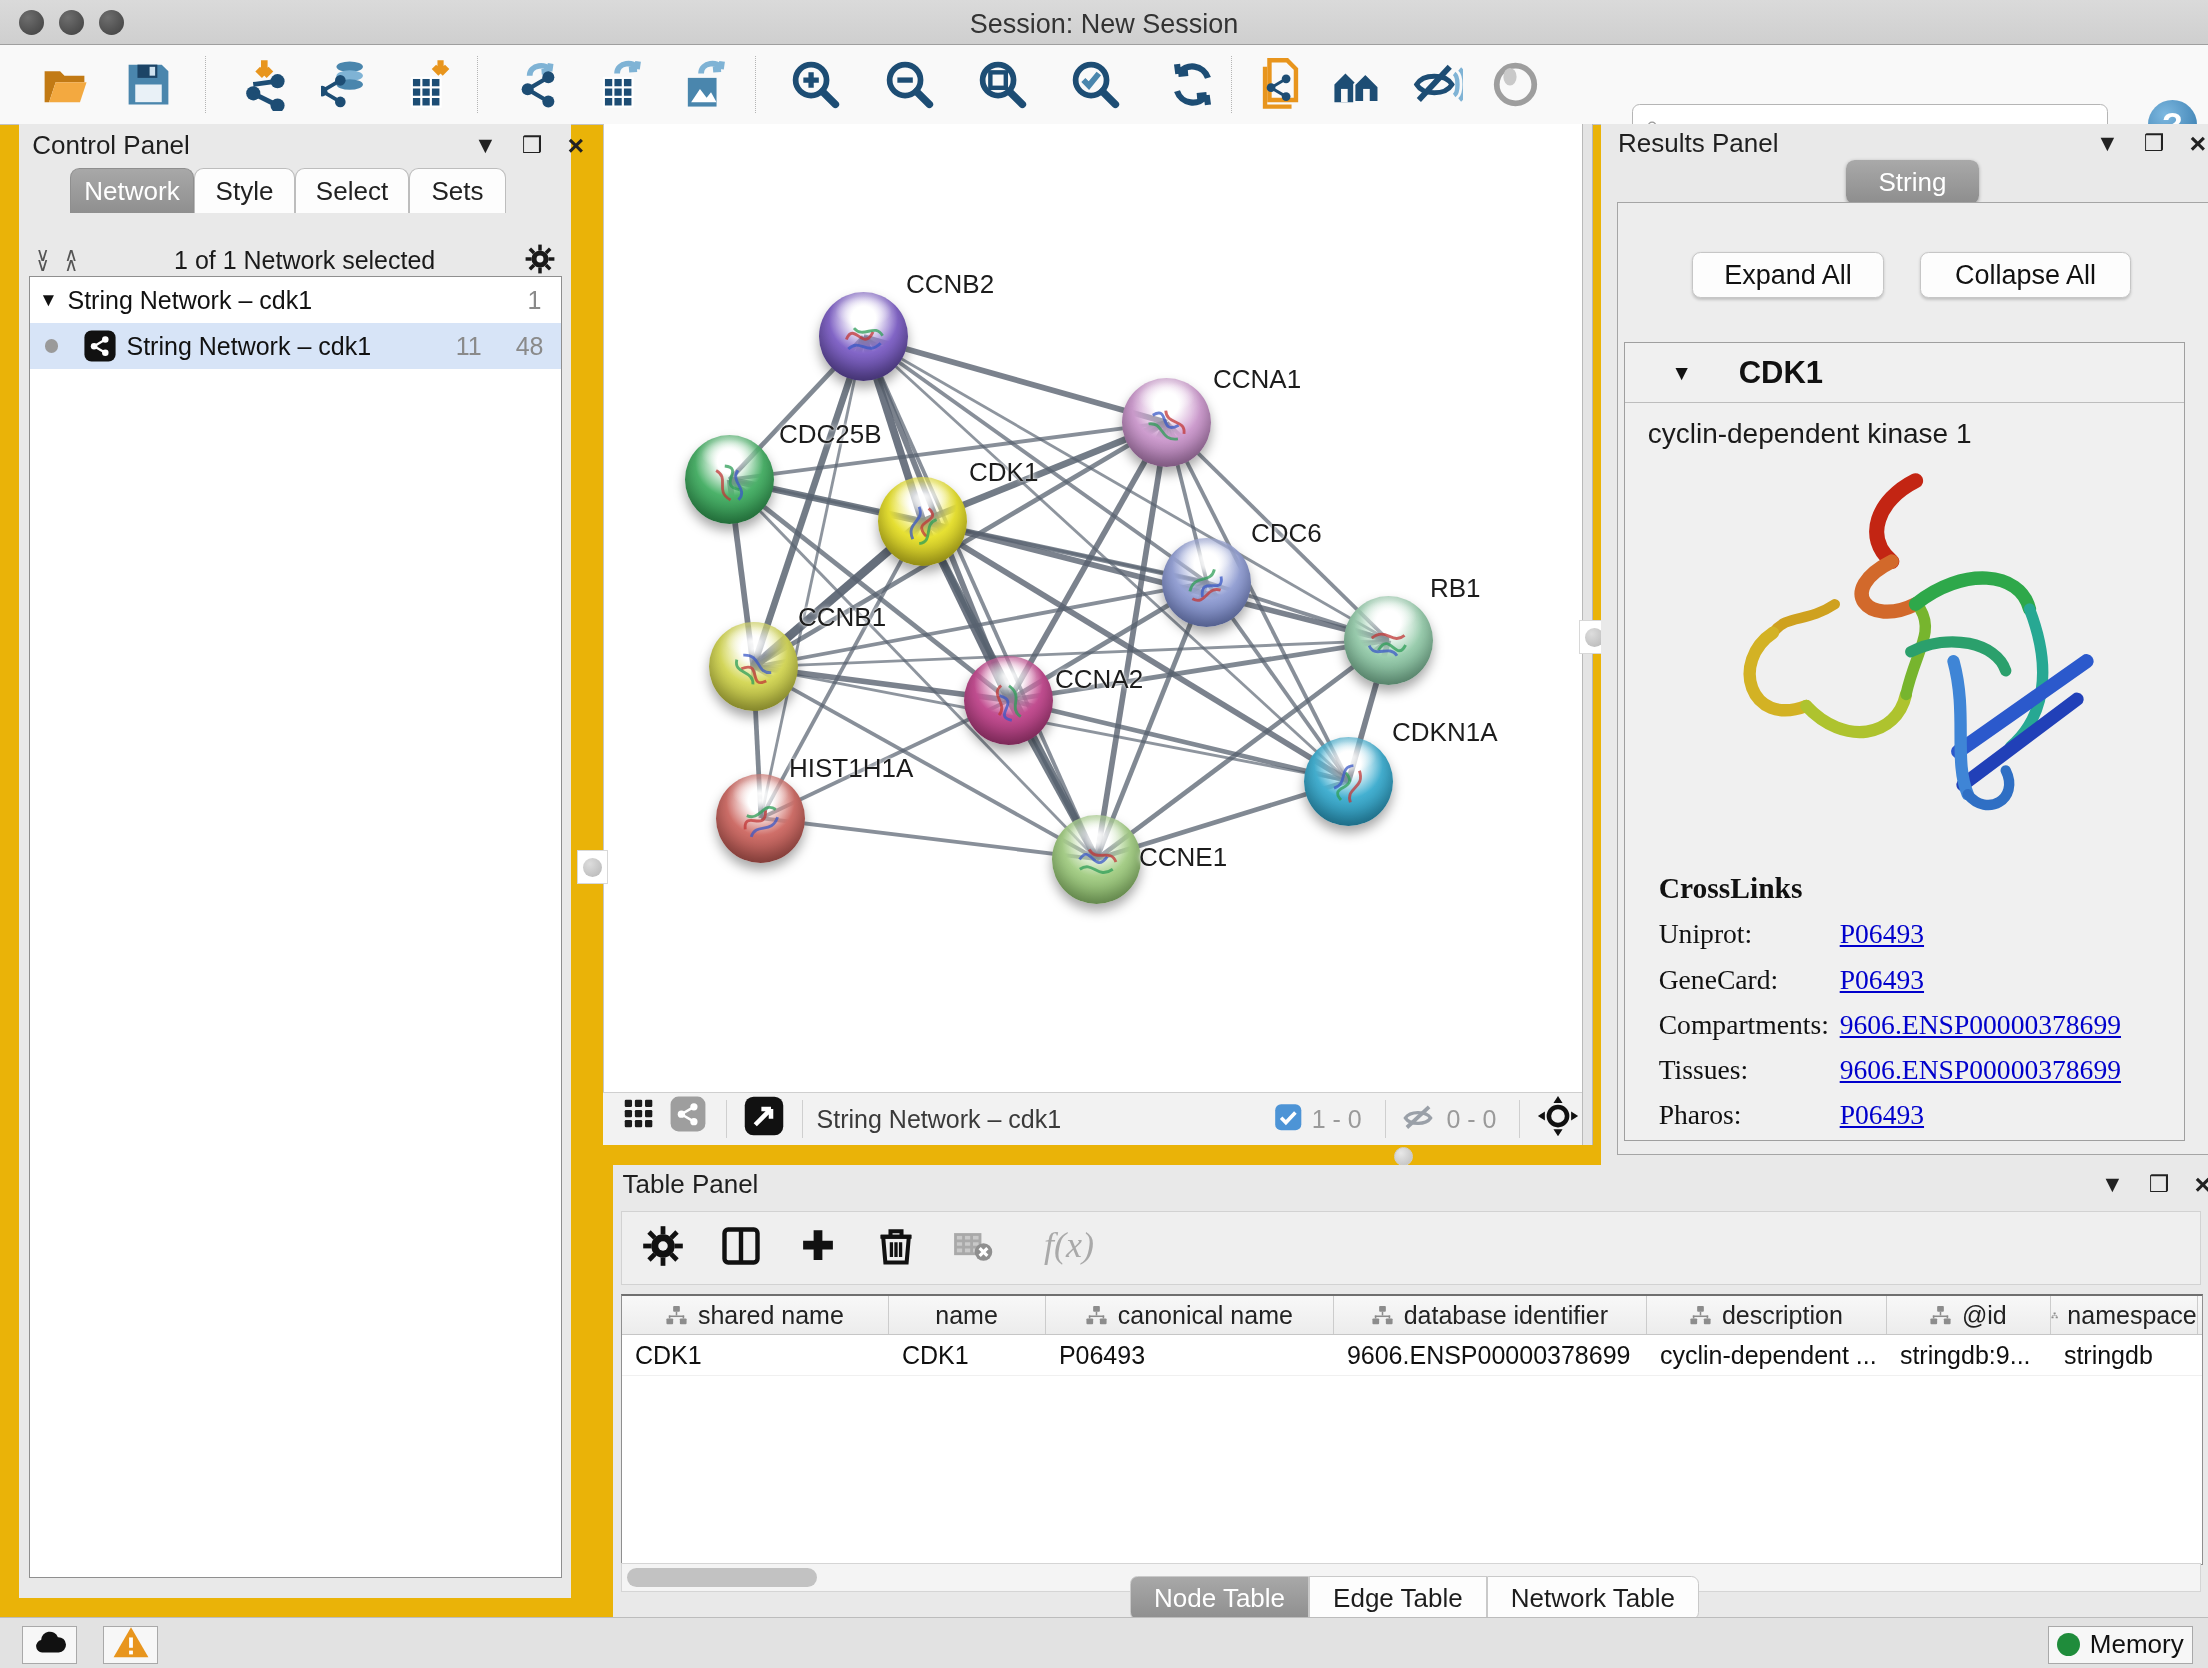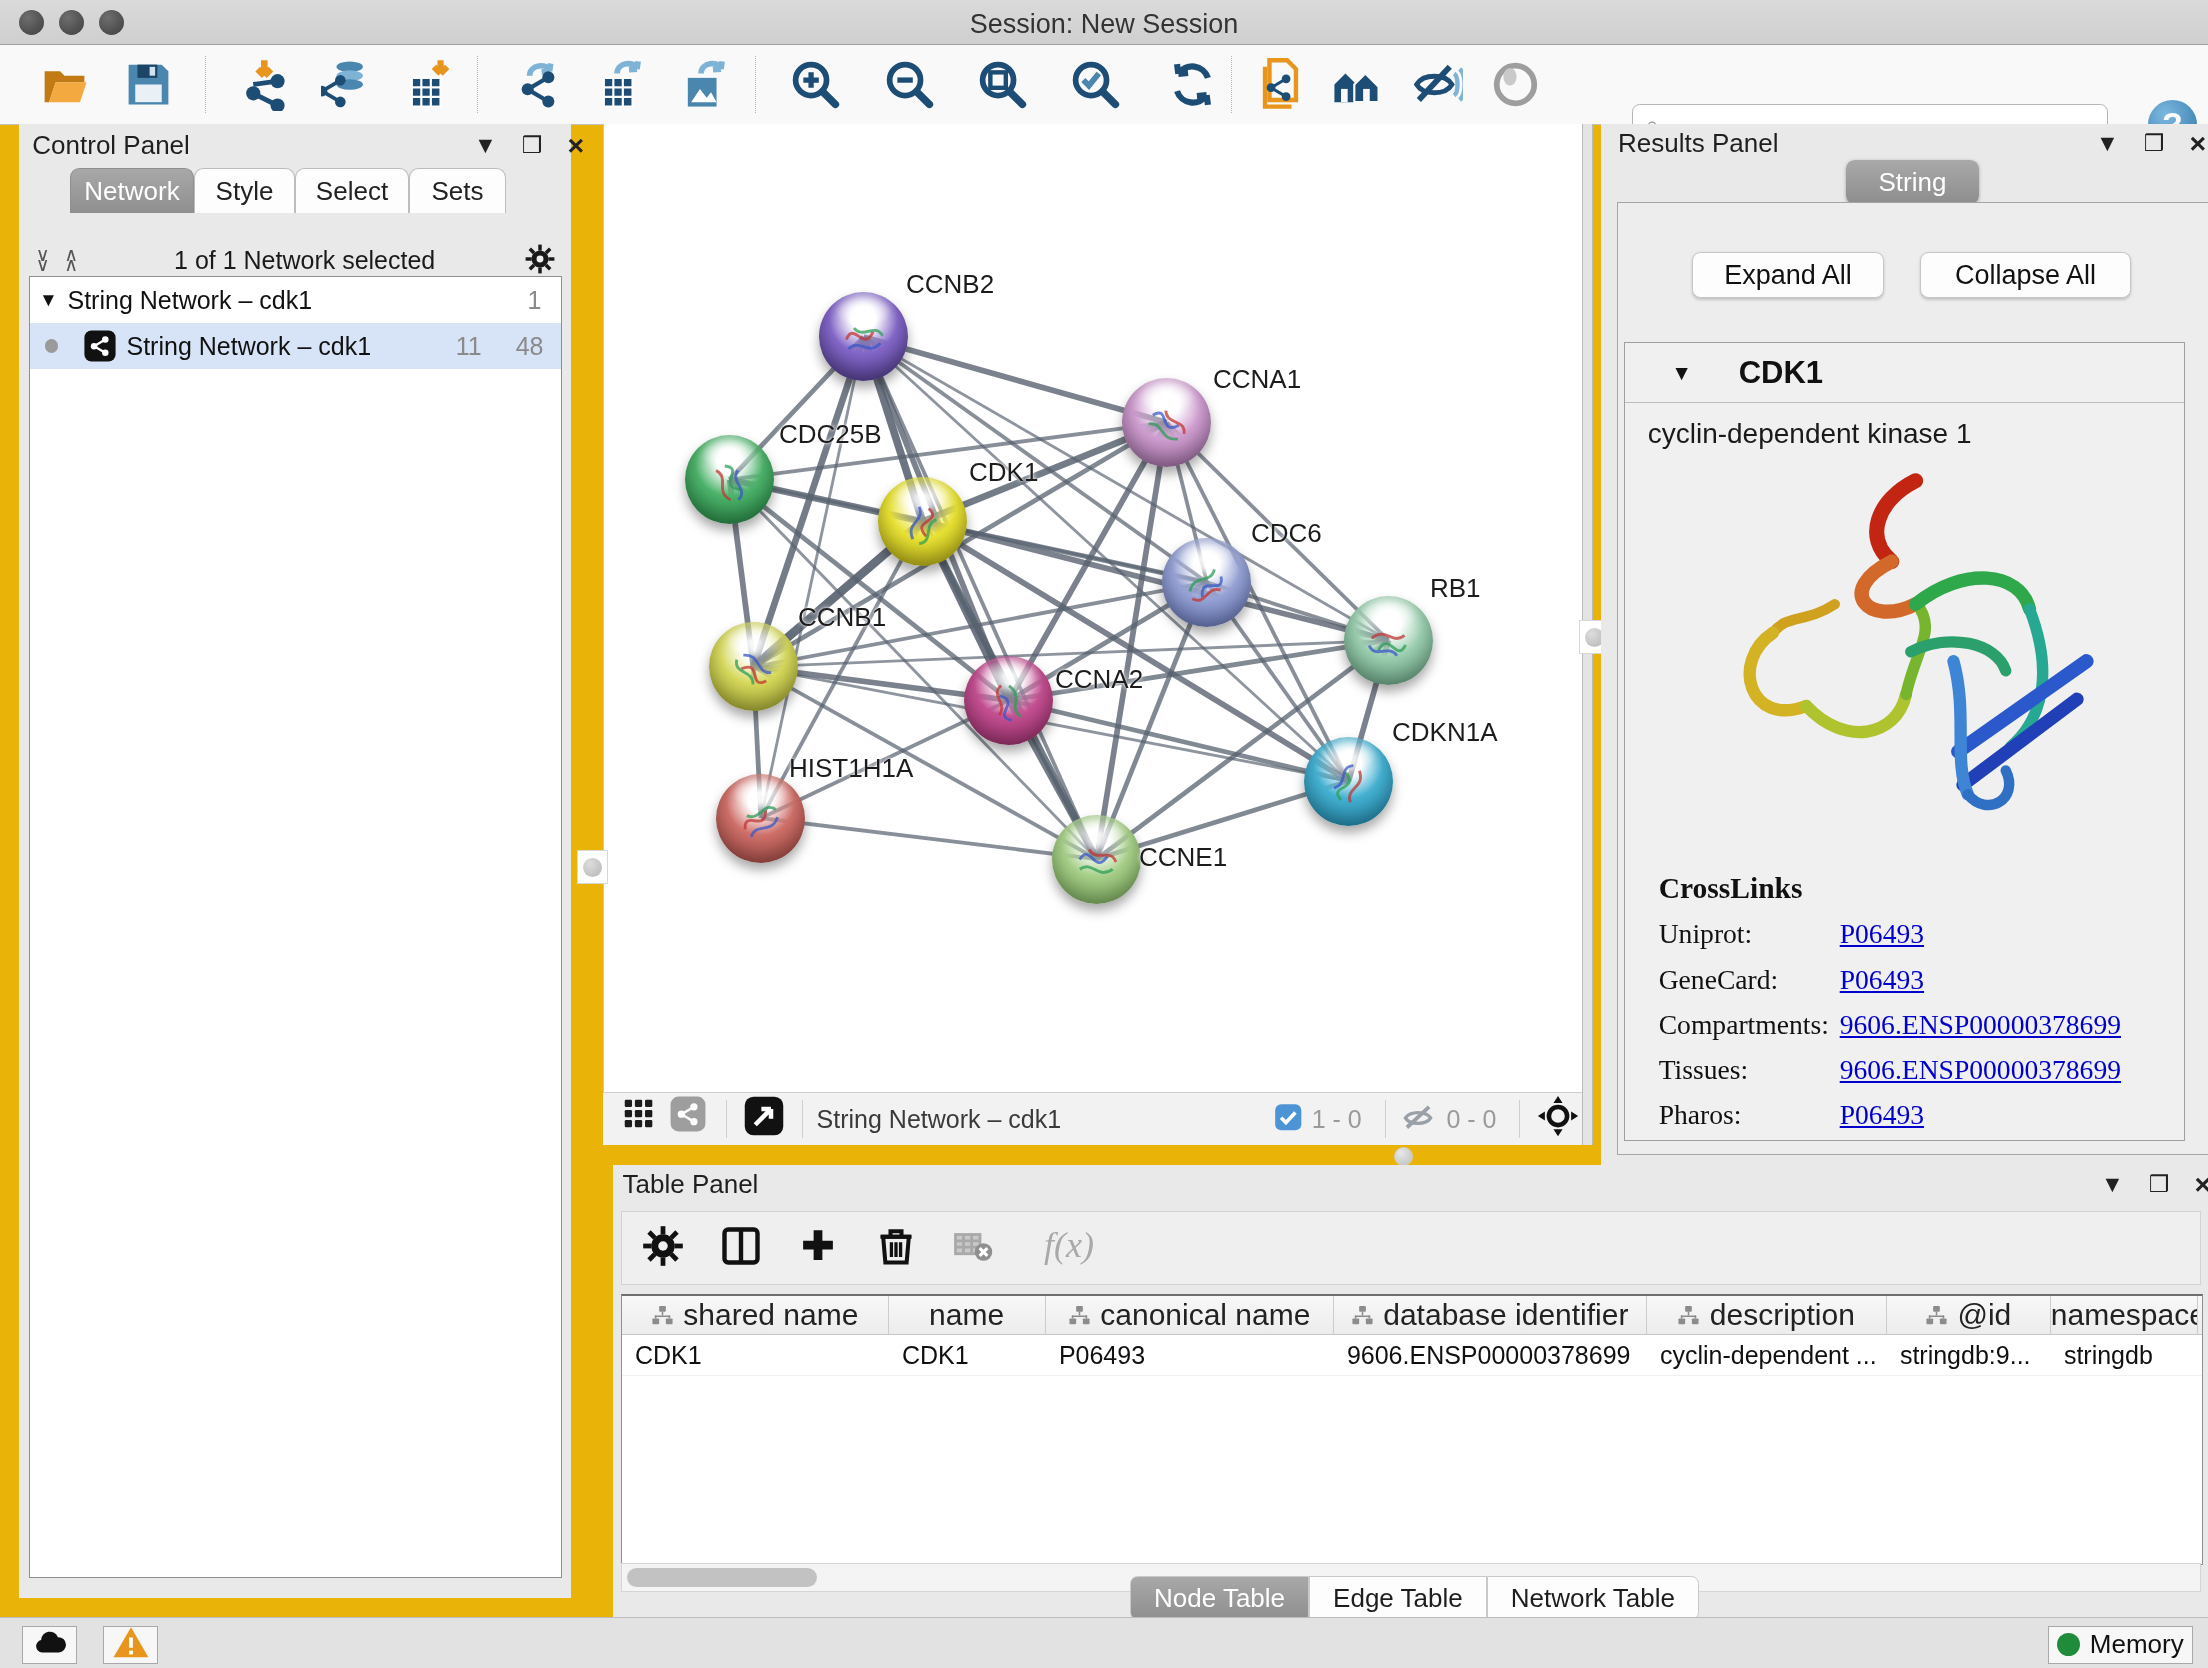--- a/index.html
+++ b/index.html
@@ -61,21 +61,21 @@
   .xl-row{display:flex;font-size:27.6px;margin-top:13.3px;}
   .xl-label{width:181px;color:#111;}
   .xl-link{color:#0000cc;text-decoration:underline;cursor:pointer;}
   
   #table-panel{left:613px;top:1165px;width:1595px;height:452px;background:#e9e9e9;}
   #tp-toolbar{left:7.6px;top:46px;width:1580px;height:74px;background:#efefef;border:1px solid #d2d2d2;display:flex;align-items:center;gap:28.5px;padding-left:17px;box-sizing:border-box;}
   .tp-icon{width:49px;height:49px;display:flex;align-items:flex-start;justify-content:center;cursor:pointer;}
   .fx{font-family:"Liberation Serif",serif;font-style:italic;font-size:36px;color:#a9a9a9;}
   #tp-tablebox{left:7.6px;top:129px;width:1580px;height:268px;background:#fff;border:1.9px solid #8f8f8f;border-top:2.9px solid #6f6f6f;}
   #tp-header{display:flex;height:38px;background:linear-gradient(#f8f8f8,#ececec);border-bottom:1px solid #c6c6c6;}
-  .th{display:flex;align-items:center;justify-content:center;gap:9.5px;font-size:30px;color:#222;border-right:1px solid #cccccc;overflow:hidden;white-space:nowrap;box-sizing:border-box;cursor:pointer;}
+  .th{display:flex;align-items:center;justify-content:center;gap:9.5px;font-size:25px;color:#222;border-right:1px solid #cccccc;overflow:hidden;white-space:nowrap;box-sizing:border-box;cursor:pointer;}
   .tr-data{display:flex;height:40px;border-bottom:1px solid #f0f0f0;}
   .td{font-size:25px;color:#101010;padding-left:13.3px;display:flex;align-items:center;overflow:hidden;white-space:nowrap;box-sizing:border-box;}
   #tp-hscroll{left:7.6px;top:398px;width:1580px;height:28.5px;background:#f4f4f4;border:1px solid #d5d5d5;box-sizing:border-box;}
   #tp-thumb{left:5.7px;top:3.8px;width:190px;height:19px;border-radius:9.5px;background:#c2c2c2;}
   .tp-tab{height:42px;border:1px solid #c9c9c9;background:#fdfdfd;color:#1d1d1d;font-size:26px;display:inline-flex;align-items:center;justify-content:center;cursor:pointer;}
   .tp-tab.sel{background:linear-gradient(#a8a8a8,#8f8f8f);color:#fff;}
   
   #statusbar{left:0;top:1617px;width:2208px;height:51px;background:#e2e2e2;border-top:1px solid #bcbcbc;}
   .sb-btn{top:7.6px;height:38px;background:#f7f7f7;border:1.9px solid #a9a9a9;display:flex;align-items:center;justify-content:center;cursor:pointer;box-sizing:border-box;}
   #memory-btn{left:2048px;width:145px;gap:9.5px;font-size:26px;color:#111;}

